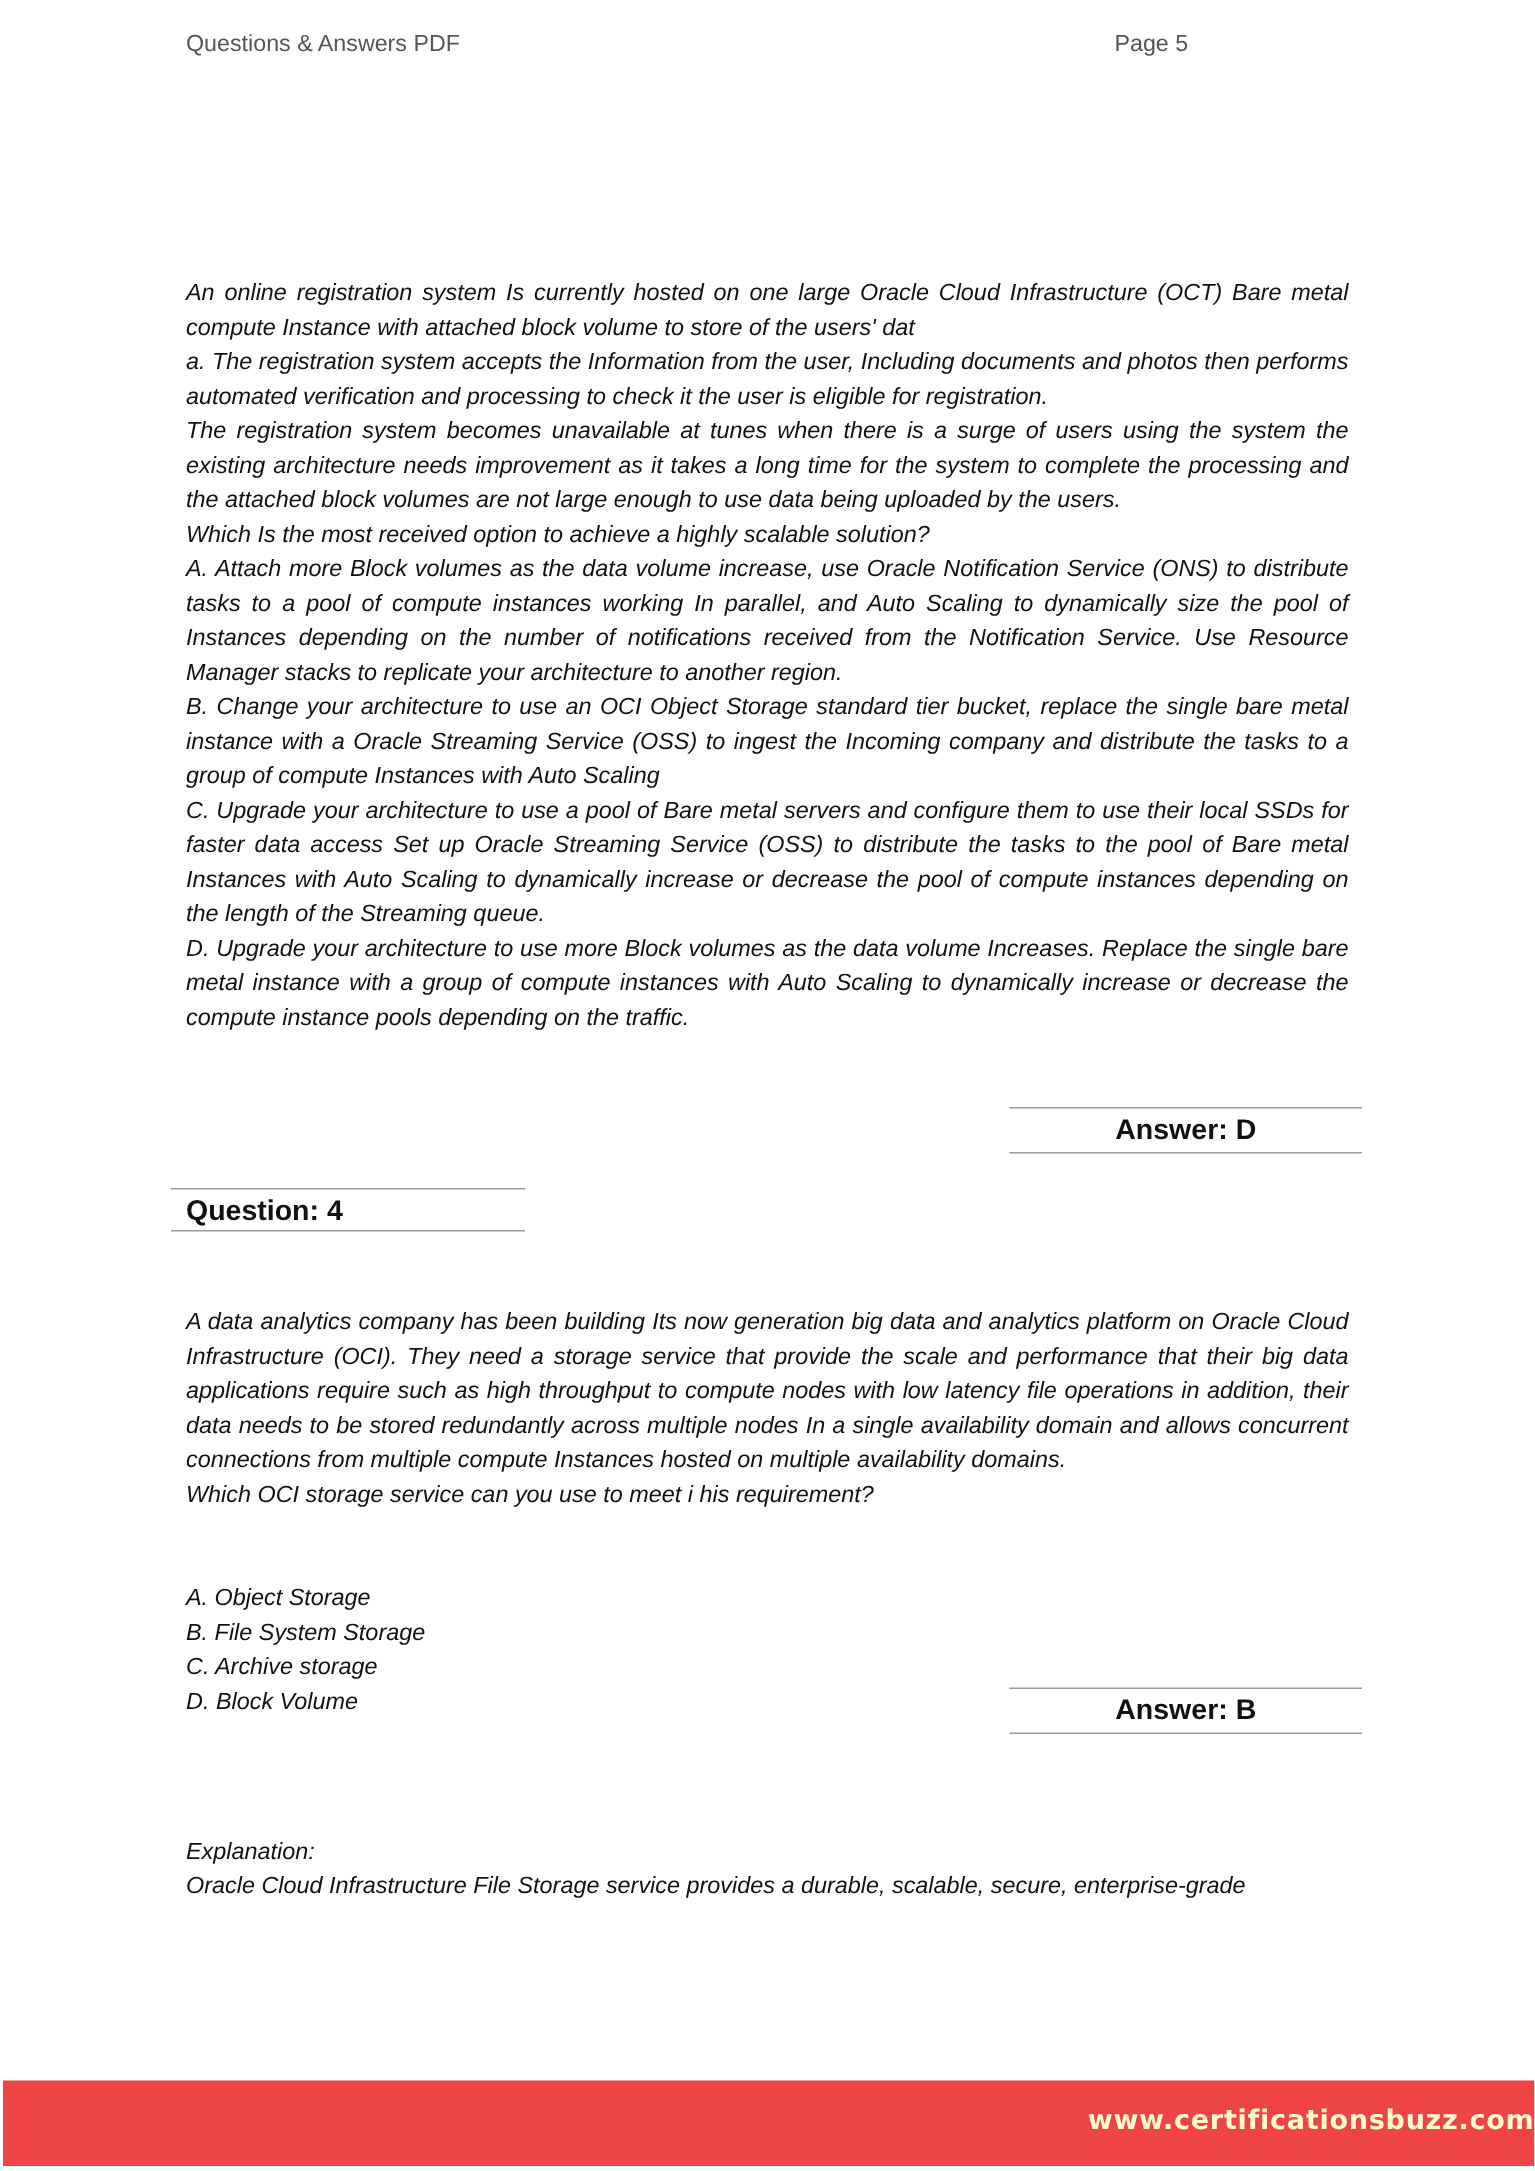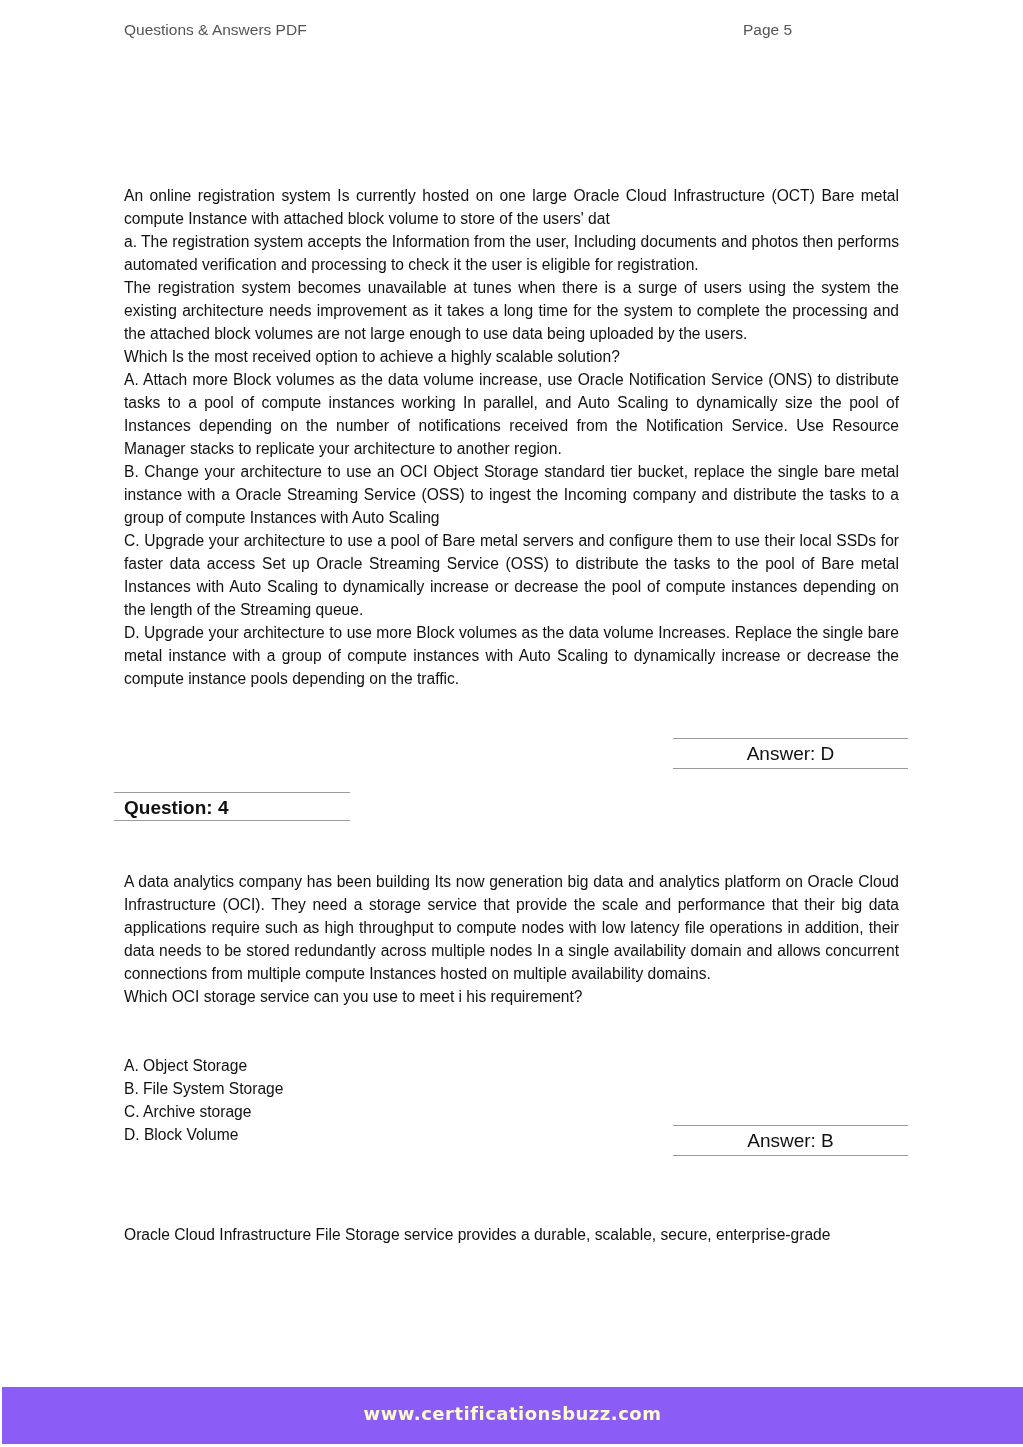--- a/index.html
+++ b/index.html
@@ -30,38 +30,39 @@
       color: #555555;
     }
     .body-text {
       position: absolute;
       left: 124px;
       width: 775px;
       font-size: 15.6px;
       line-height: 23px;
       text-align: justify;
       color: #111111;
+      font-style: italic;
     }
     .body-text p {
       margin: 0;
     }
     .q3-block { top: 184px; }
     .q4-block { top: 870px; }
     .options-block { top: 1054px; text-align: left; }
     .expl-block { top: 1223px; }
 
     .answer-box {
       position: absolute;
       left: 673px;
       width: 235px;
       height: 29px;
       border-top: 1px solid #9a9a9a;
       border-bottom: 1px solid #9a9a9a;
       text-align: center;
-      font-weight: normal;
+      font-weight: bold;
       font-size: 19px;
       line-height: 29px;
       color: #111111;
     }
     .answer-d { top: 738px; }
     .answer-b { top: 1125px; }
 
     .question-box {
       position: absolute;
       left: 114px;
@@ -77,22 +78,22 @@
       box-sizing: border-box;
       color: #111111;
     }
 
     .footer {
       position: absolute;
       left: 2px;
       top: 1387px;
       width: 1021px;
       height: 57px;
-      background: #8b5cf6;
-      text-align: center;
+      background: #ef4444;
+      text-align: right;
       line-height: 54px;
       font-family: "DejaVu Sans", sans-serif;
       font-weight: bold;
       font-size: 18px;
       color: #fffbd0;
       letter-spacing: 0.5px;
     }
     .footer a {
       color: inherit;
       text-decoration: none;
@@ -127,18 +128,19 @@
 <div class="body-text options-block">
   <p>A. Object Storage</p>
   <p>B. File System Storage</p>
   <p>C. Archive storage</p>
   <p>D. Block Volume</p>
 </div>
 
 <div class="answer-box answer-b">Answer: B</div>
 
 <div class="body-text expl-block">
+  <p>Explanation:</p>
   <p>Oracle Cloud Infrastructure File Storage service provides a durable, scalable, secure, enterprise-grade</p>
 </div>
 
 <div class="footer">
   <a>www.certificationsbuzz.com</a>
 </div>
 
 </body></html>

